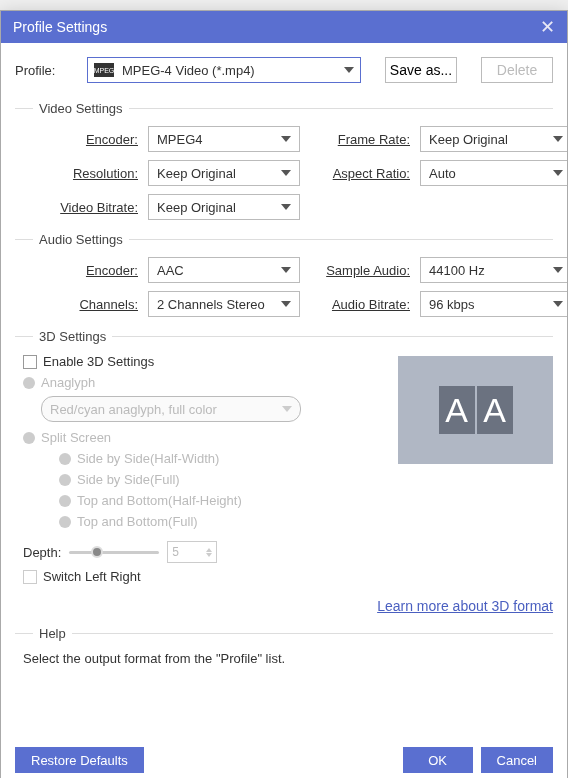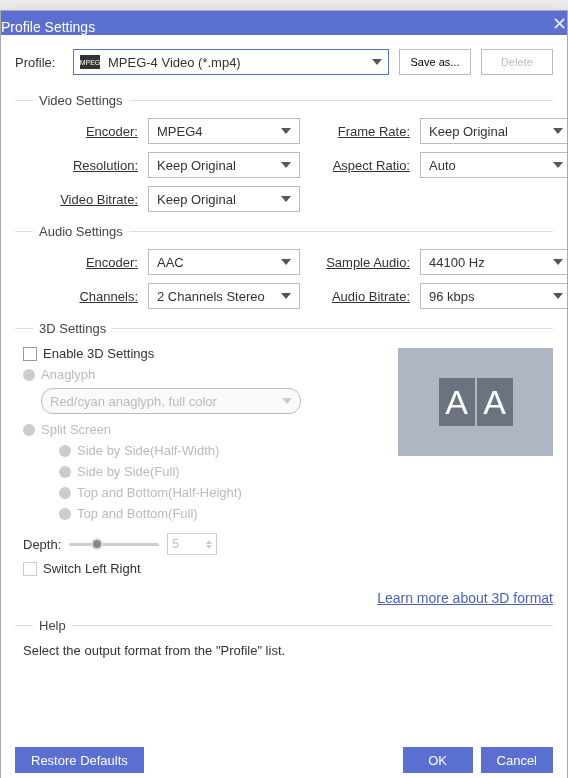--- a/index.html
+++ b/index.html
@@ -1,25 +1,25 @@
 <!DOCTYPE html>
 <html><head>
 <meta charset="utf-8">
 <style>
 * { box-sizing: border-box; margin: 0; padding: 0; font-family: -apple-system, BlinkMacSystemFont, "Segoe UI", Arial, sans-serif; }
 body { background: #f0f0f0; display: flex; justify-content: center; padding: 10px; }
 .window { width: 568px; height: 778px; background: #fff; border: 1px solid #aaa; box-shadow: 0 4px 20px rgba(0,0,0,0.2); display: flex; flex-direction: column; }
-.titlebar { background: #5a6fd0; color: #fff; height: 24px; display: flex; align-items: flex-end; padding: 0 0; font-size: 14px; justify-content: space-between; }
+.titlebar { background: #5a6fd0; color: #fff; height: 32px; display: flex; align-items: center; padding: 0 12px; font-size: 14px; justify-content: space-between; }
 .titlebar .close { cursor: pointer; font-size: 18px; color: #e8e8f5; }
 .content { flex: 1; padding: 14px 14px 0 14px; font-size: 13px; color: #333; overflow: hidden; }
-.profilerow { display: flex; align-items: center; gap: 10px; margin-bottom: 18px; }
+.profilerow { display: flex; align-items: center; gap: 24px; margin-bottom: 18px; }
 .profilerow .label { min-width: 48px; }
 .profile-select { flex: 1; height: 26px; border: 1px solid #5a6fd0; background: #fff; display: flex; align-items: center; padding: 0 6px; justify-content: space-between; cursor: pointer; }
 .profile-select .ico { width: 20px; height: 14px; background: #333; color: #fff; font-size: 7px; display: inline-flex; align-items: center; justify-content: center; margin-right: 4px; }
-.btn { height: 26px; padding: 0 0; border: 1px solid #bbb; background: #fff; cursor: pointer; font-size: 11px; min-width: 72px; }
+.btn { height: 26px; padding: 0 0; border: 1px solid #bbb; background: #fff; cursor: pointer; font-size: 14px; min-width: 72px; }
 .btn.disabled { color: #bbb; cursor: default; }
 .section { margin-bottom: 12px; }
 .sechdr { display: flex; align-items: center; color: #444; font-size: 13px; margin-bottom: 10px; }
 .sechdr .line { flex: 1; height: 1px; background: #ddd; }
 .sechdr .leadline { width: 18px; height: 1px; background: #ddd; }
 .sechdr .title { padding: 0 6px; }
 .grid { display: grid; grid-template-columns: 115px 152px 100px 152px; gap: 8px 10px; align-items: center; margin-left: 8px; }
 .grid .lbl { text-align: right; color: #333; font-size: 13px; text-decoration: underline; }
 .sel { height: 26px; border: 1px solid #bbb; background: #fff; display: flex; align-items: center; justify-content: space-between; padding: 0 8px; cursor: pointer; font-size: 13px; }
 .sel.disabled { color: #bbb; background: #fafafa; cursor: default; border-radius: 12px; }

